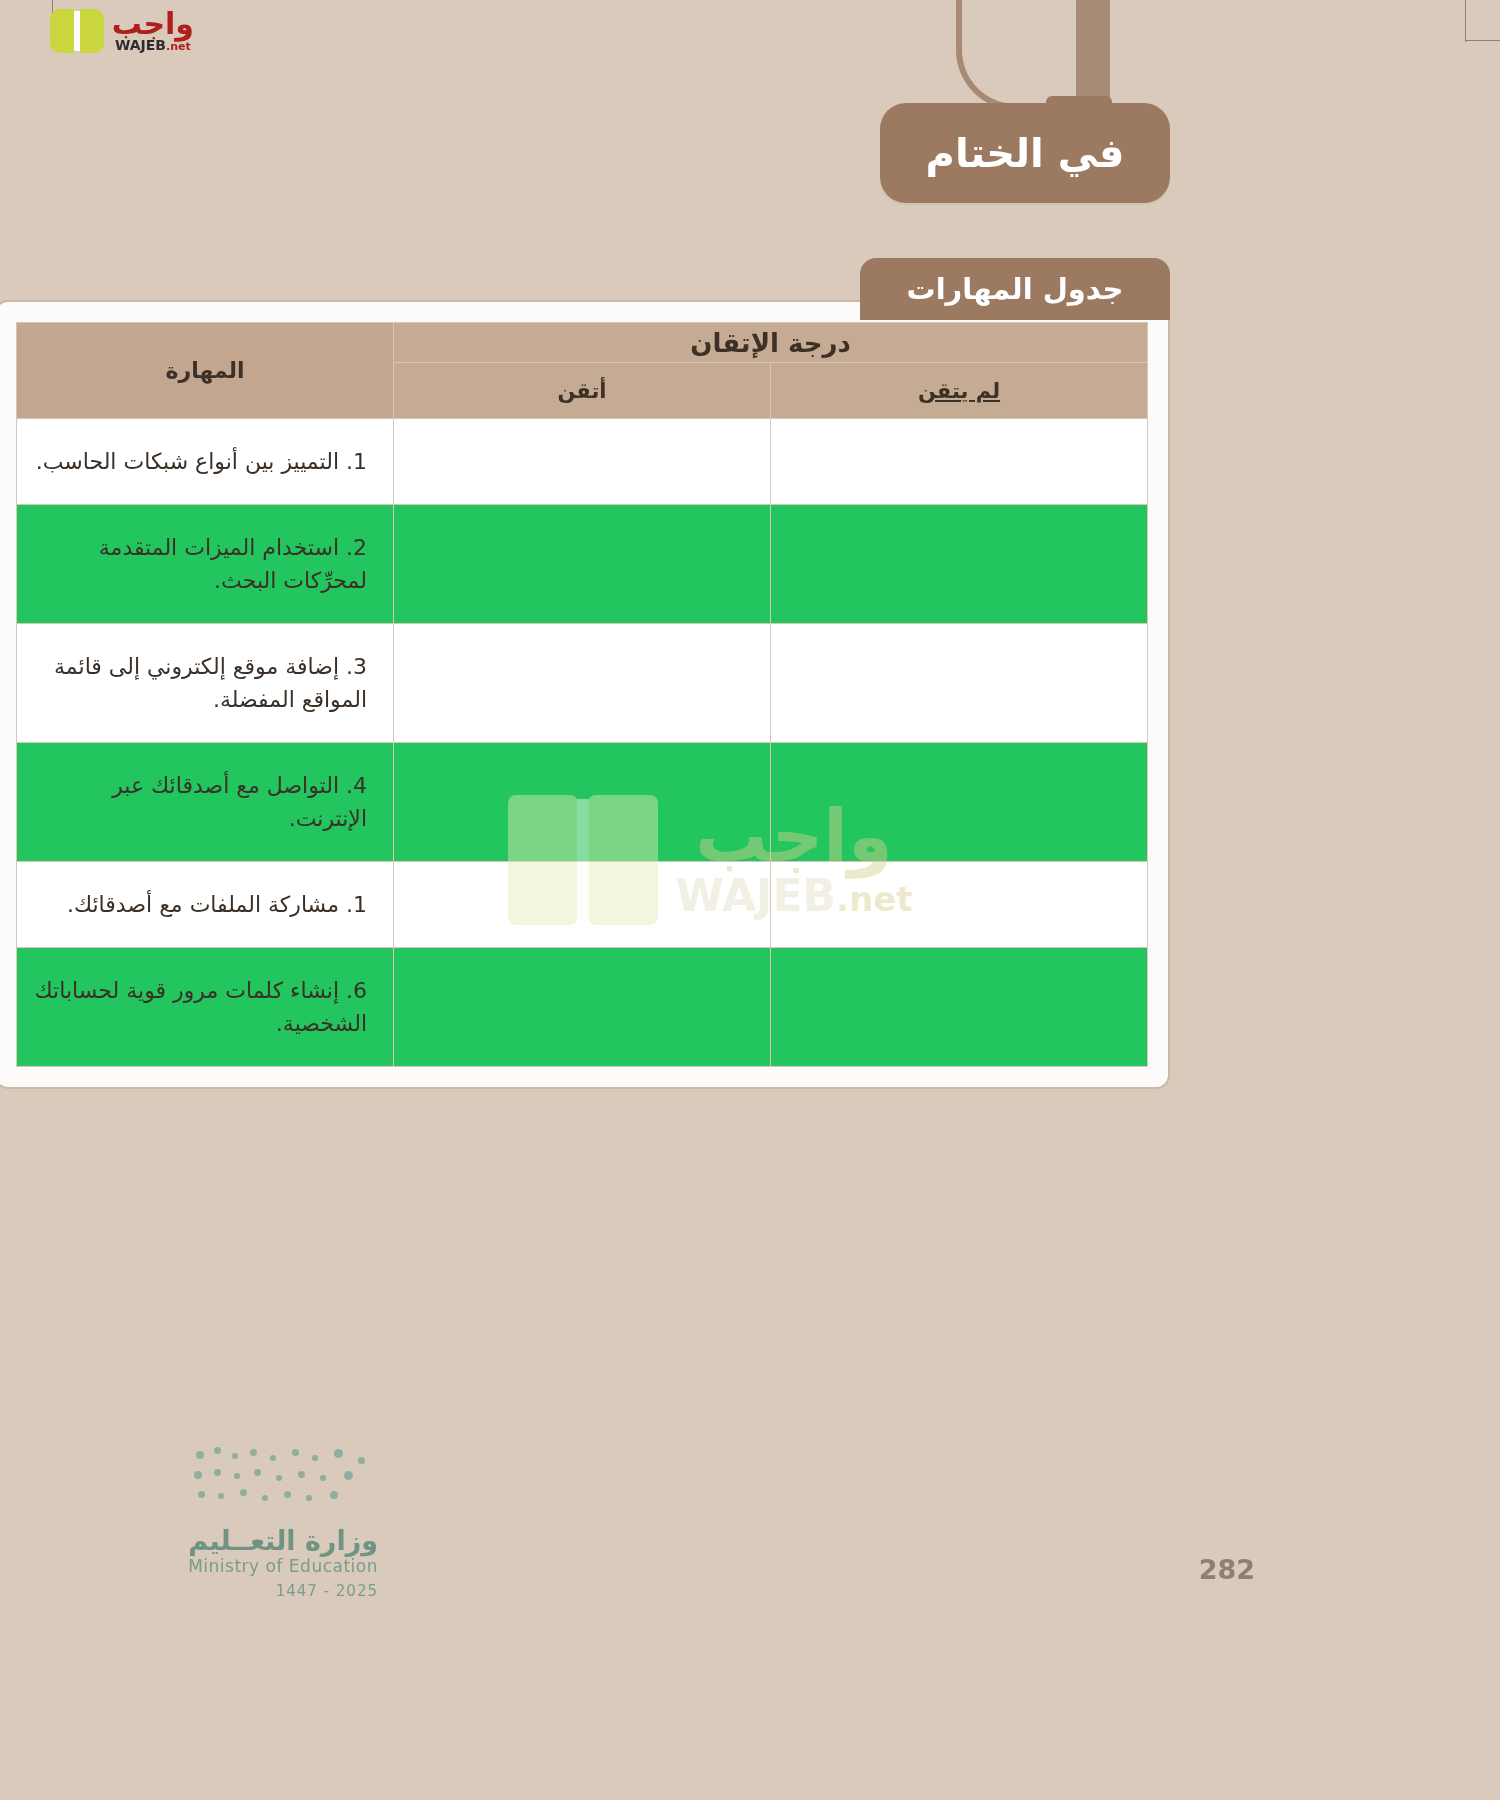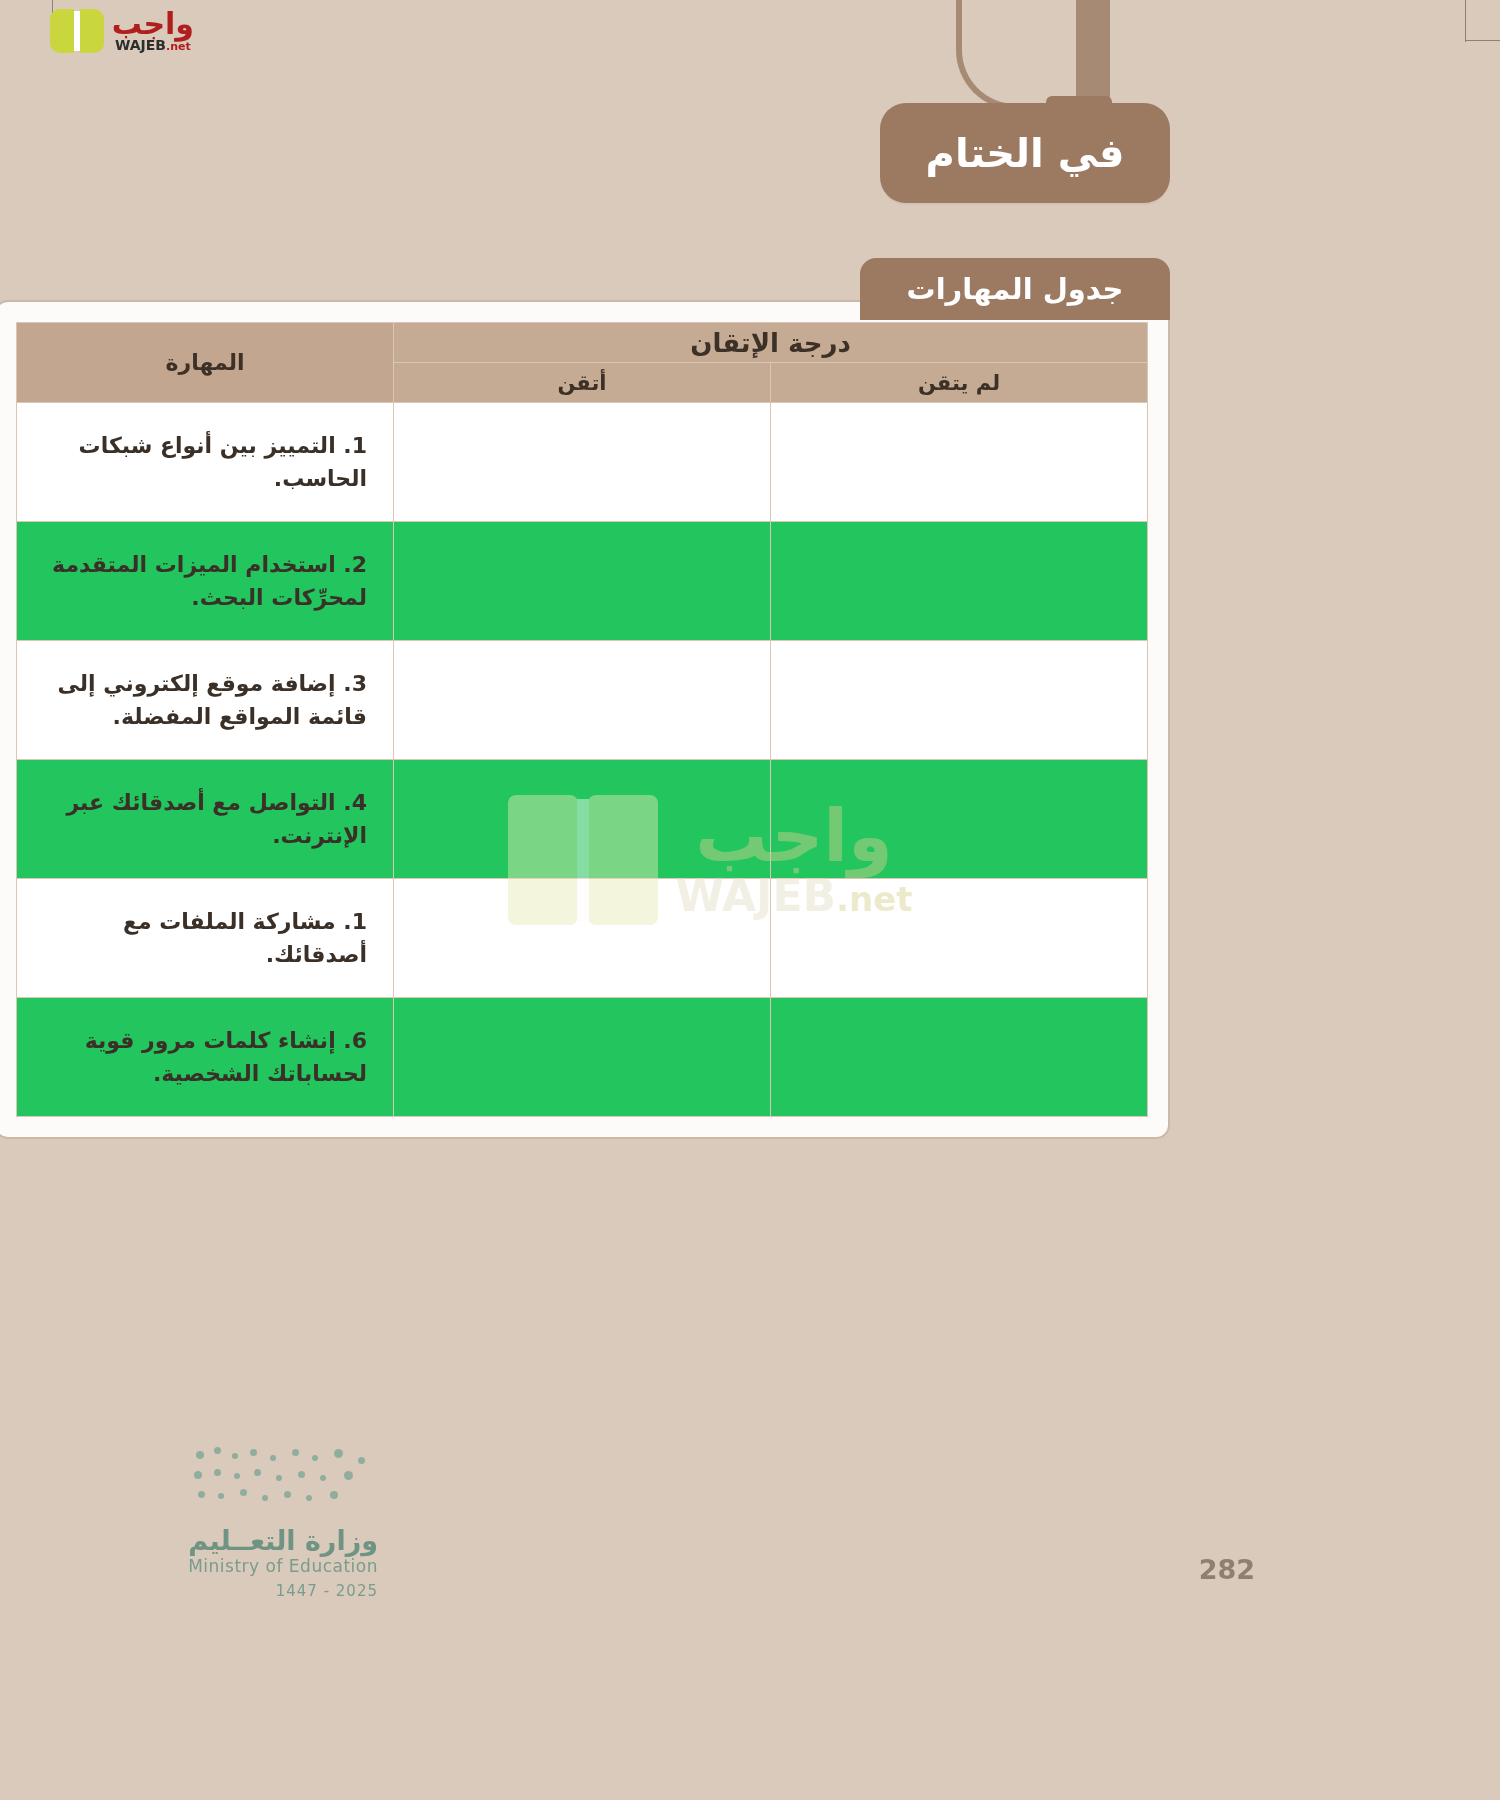--- a/index.html
+++ b/index.html
@@ -143,40 +143,39 @@
     color: #3d3127;
     font-size: 26px; font-weight: bold;
     text-align: center;
     height: 40px;
   }
   .th-sub {
     background: #c6ab94;
     color: #3d3127;
     font-size: 21px; font-weight: bold;
     text-align: center;
-    height: 40px;
+    height: 56px;
   }
   .th-skill {
     background: #c2a68f;
     color: #3d3127;
     font-size: 22px; font-weight: bold;
     text-align: center;
     vertical-align: middle;
   }
   td.skill-cell {
     text-align: right;
     padding: 26px 26px 26px 14px;
     font-size: 22px;
     line-height: 1.5;
-    font-weight: bold;
   }
   td.mark-cell { background: transparent; }
   tr.odd td { background: #ffffff; }
   tr.even td { background: #22c55e; }
-  .col-notdone { width: 130px; }
+  .col-notdone { width: 130px; text-decoration: underline; }
   .col-done { width: 130px; }
 
   
   .watermark {
     position: absolute;
     top: 770px; left: 470px;
     width: 480px; height: 180px;
     z-index: 12;
     display: flex; align-items: center; justify-content: center;
     opacity: 0.45;

